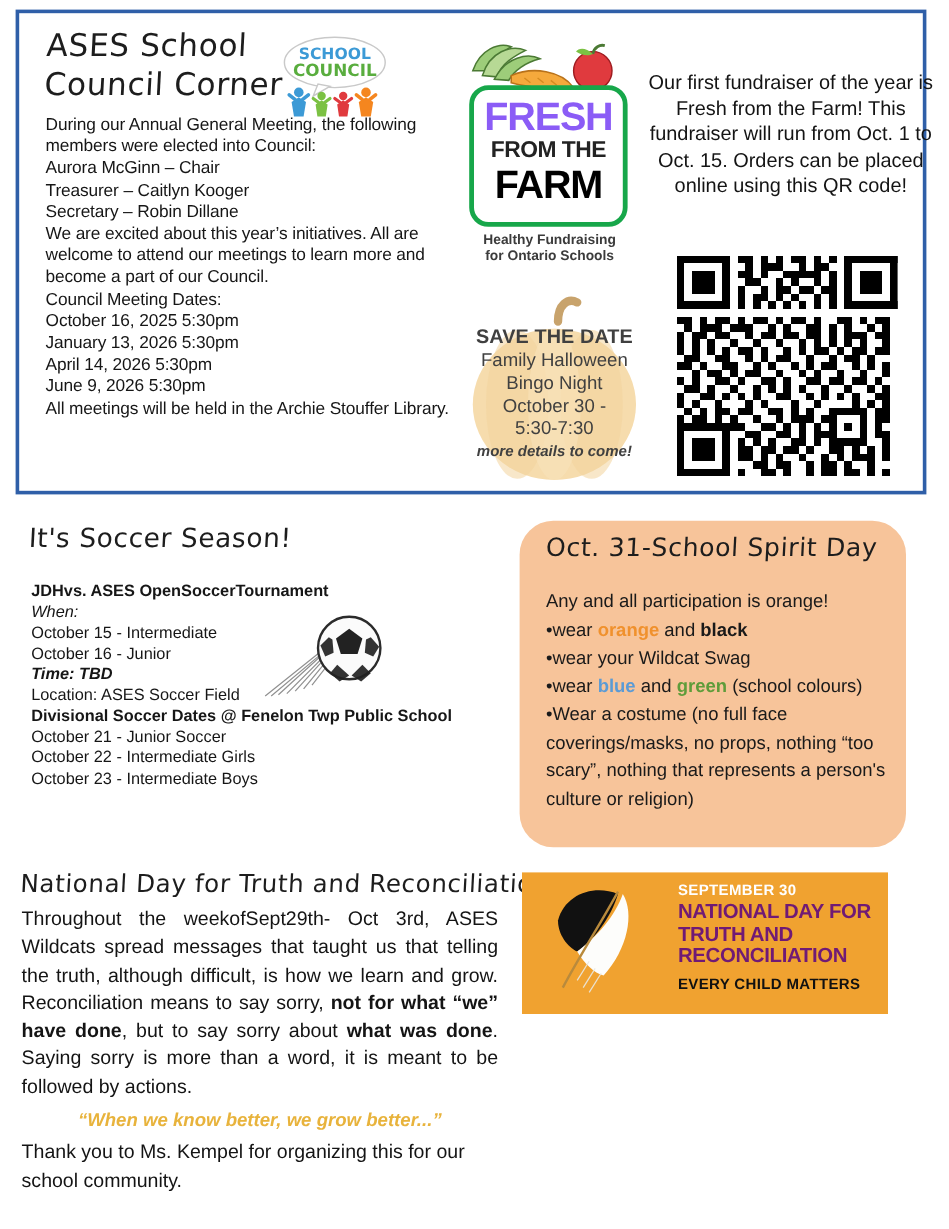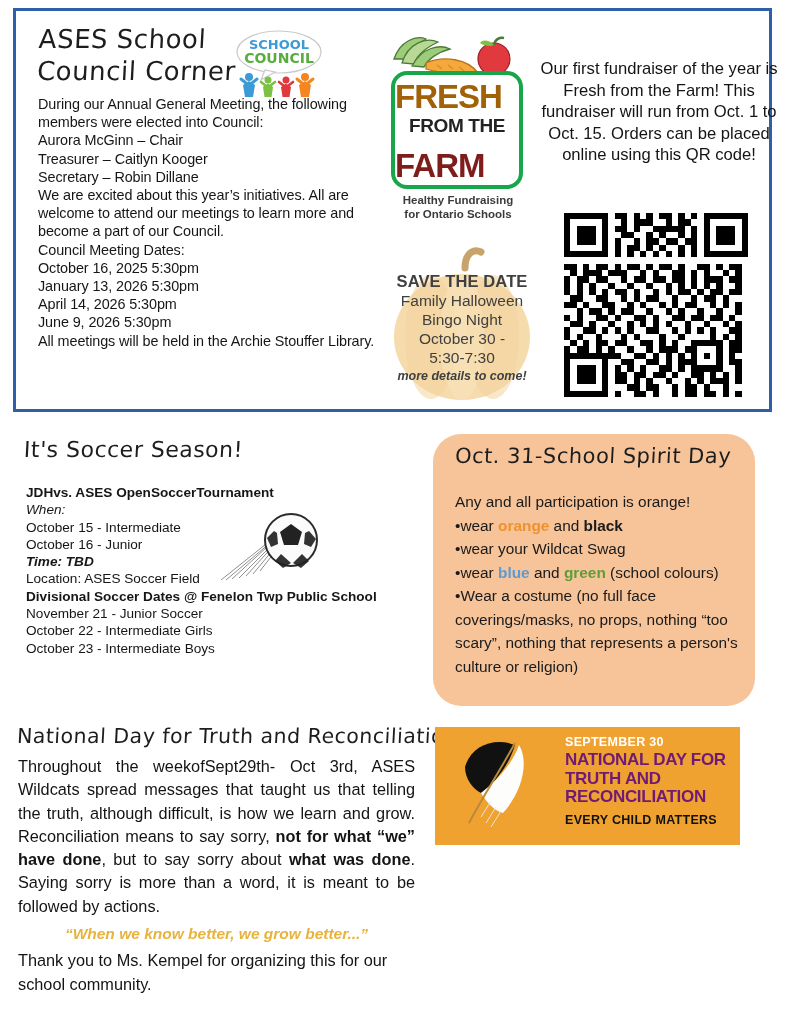--- a/index.html
+++ b/index.html
@@ -87,33 +87,33 @@
     top: 38px;
     width: 132px;
     height: 118px;
     border: 4px solid #17a74a;
     border-radius: 16px;
     box-sizing: border-box;
     background: #fff;
   }
   .fff-l1 {
     position: absolute; left: 0; top: 3px; width: 100%;
-    text-align: left; font-weight: 800; font-size: 33px;
-    letter-spacing: -1px; color: #a16207;
+    text-align: center; font-weight: 800; font-size: 33px;
+    letter-spacing: -1px; color: #8b5cf6;
     font-family: "Liberation Sans", sans-serif;
   }
   .fff-l2 {
     position: absolute; left: 0; top: 40px; width: 100%;
     text-align: center; font-weight: 800; font-size: 19px;
     letter-spacing: -0.4px; color: #232323;
   }
   .fff-l3 {
-    position: absolute; left: 0; top: 72px; width: 100%;
-    font-weight: 800; font-size: 33px;
-    letter-spacing: -1px; color: #7f1d1d;
+    position: absolute; left: 0; top: 60px; width: 100%;
+    text-align: center; font-weight: 800; font-size: 33px;
+    letter-spacing: -1px; color: #000000;
   }
   #fff-tag {
     position: absolute; left: 0; top: 160px; width: 152px;
     text-align: center; font-size: 11.5px; line-height: 14px;
     color: #3b3b3b; font-weight: 600;
   }
 
   
   #pumpkin-wrap {
     position: absolute;
@@ -610,21 +610,21 @@
   <div id="soccer-title" class="hand">It's Soccer Season!</div>
 
   <div id="soccer-body" class="body-txt">
     <div class="bold">JDHvs. ASES OpenSoccerTournament</div>
     <div class="ital">When:</div>
     <div>October 15 - Intermediate</div>
     <div>October 16 - Junior</div>
     <div class="ital bold">Time: TBD</div>
     <div>Location: ASES Soccer Field</div>
     <div class="bold">Divisional Soccer Dates @ Fenelon Twp Public School</div>
-    <div>November 21 - Junior Soccer</div>
+    <div>October 21 - Junior Soccer</div>
     <div>October 22 - Intermediate Girls</div>
     <div>October 23 - Intermediate Boys</div>
   </div>
 
   <div id="soccer-ball">
     <svg width="105" height="75" viewBox="0 0 105 75">
       <g stroke="#6a6a6a" stroke-width="1" fill="none" opacity=".75">
         <path d="M2 72 L52 32"></path>
           <path d="M7 72 L57 30"></path>
           <path d="M13 71 L60 28"></path>

